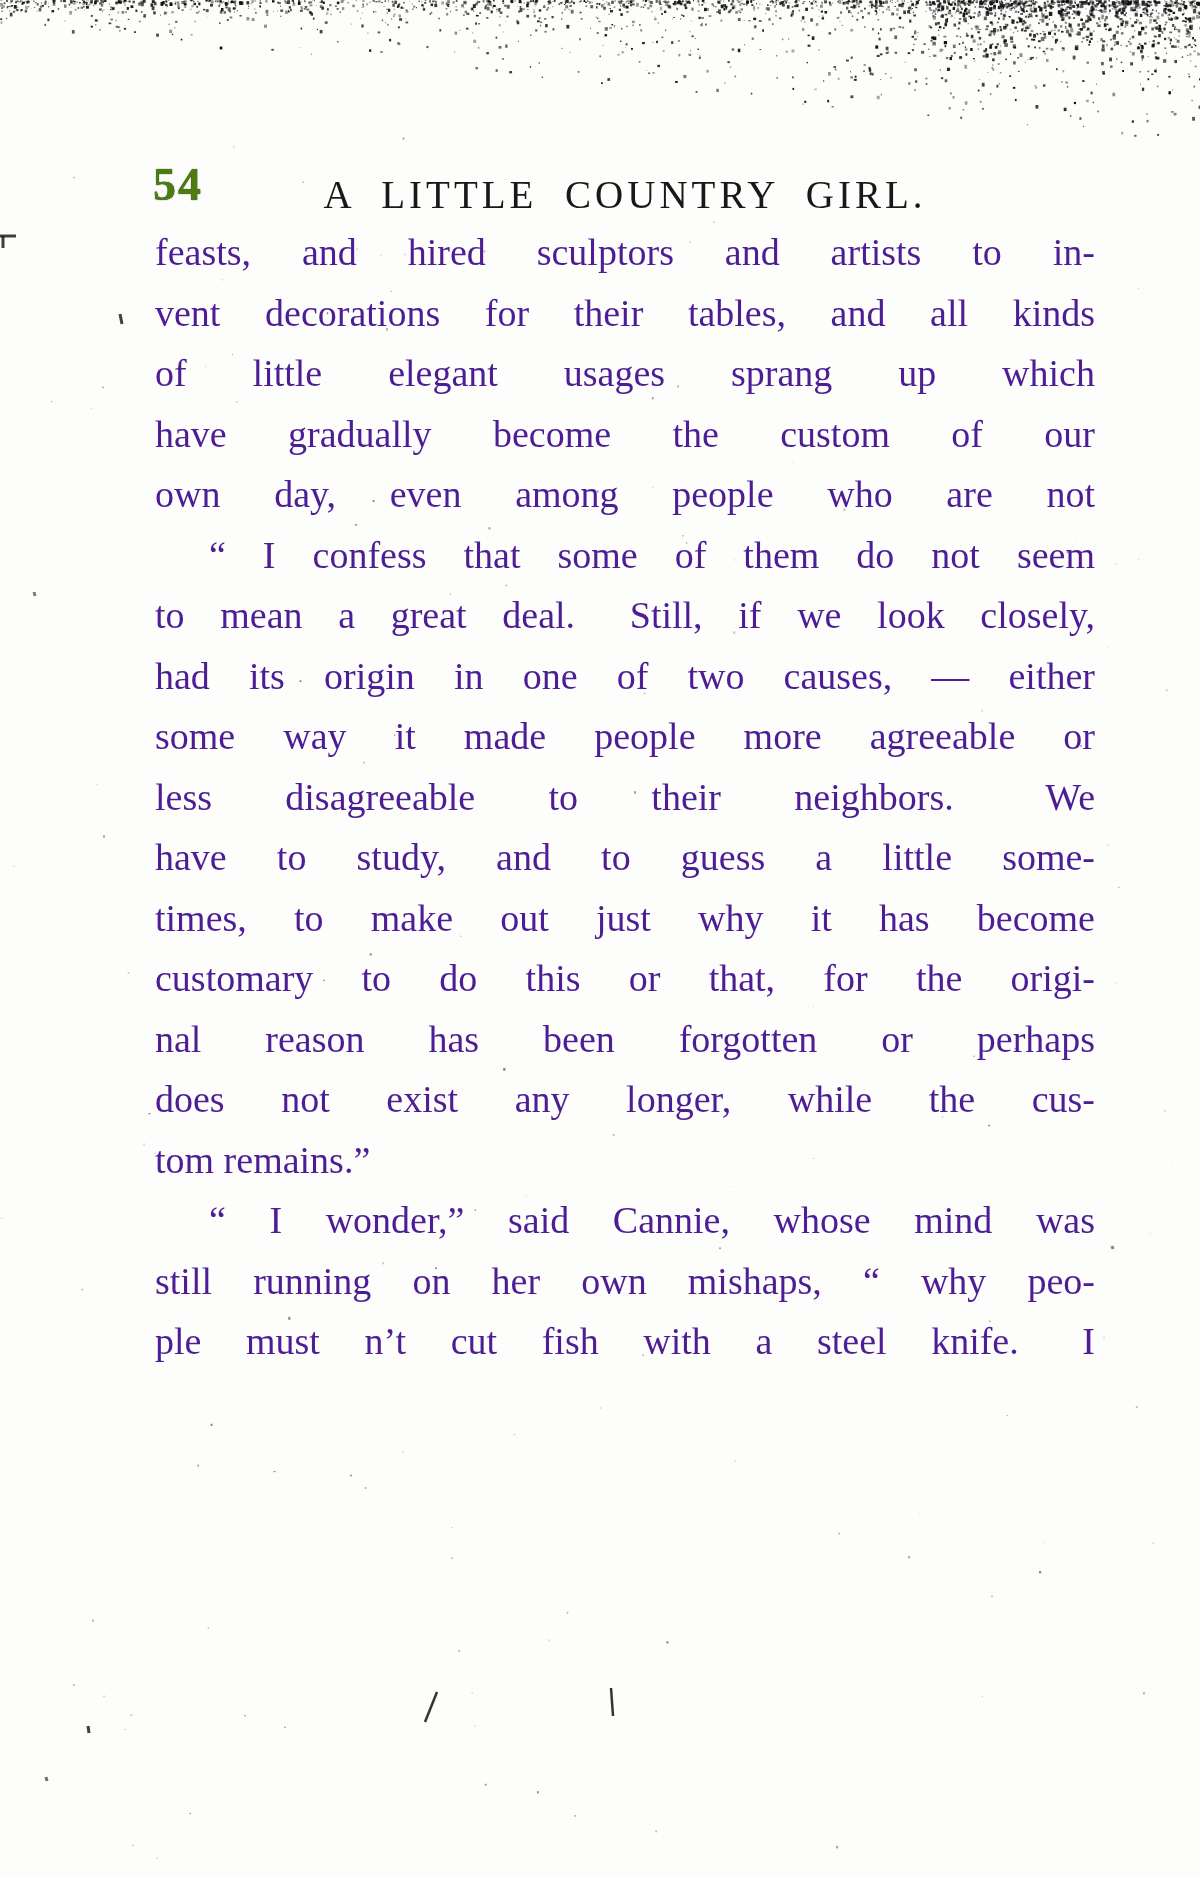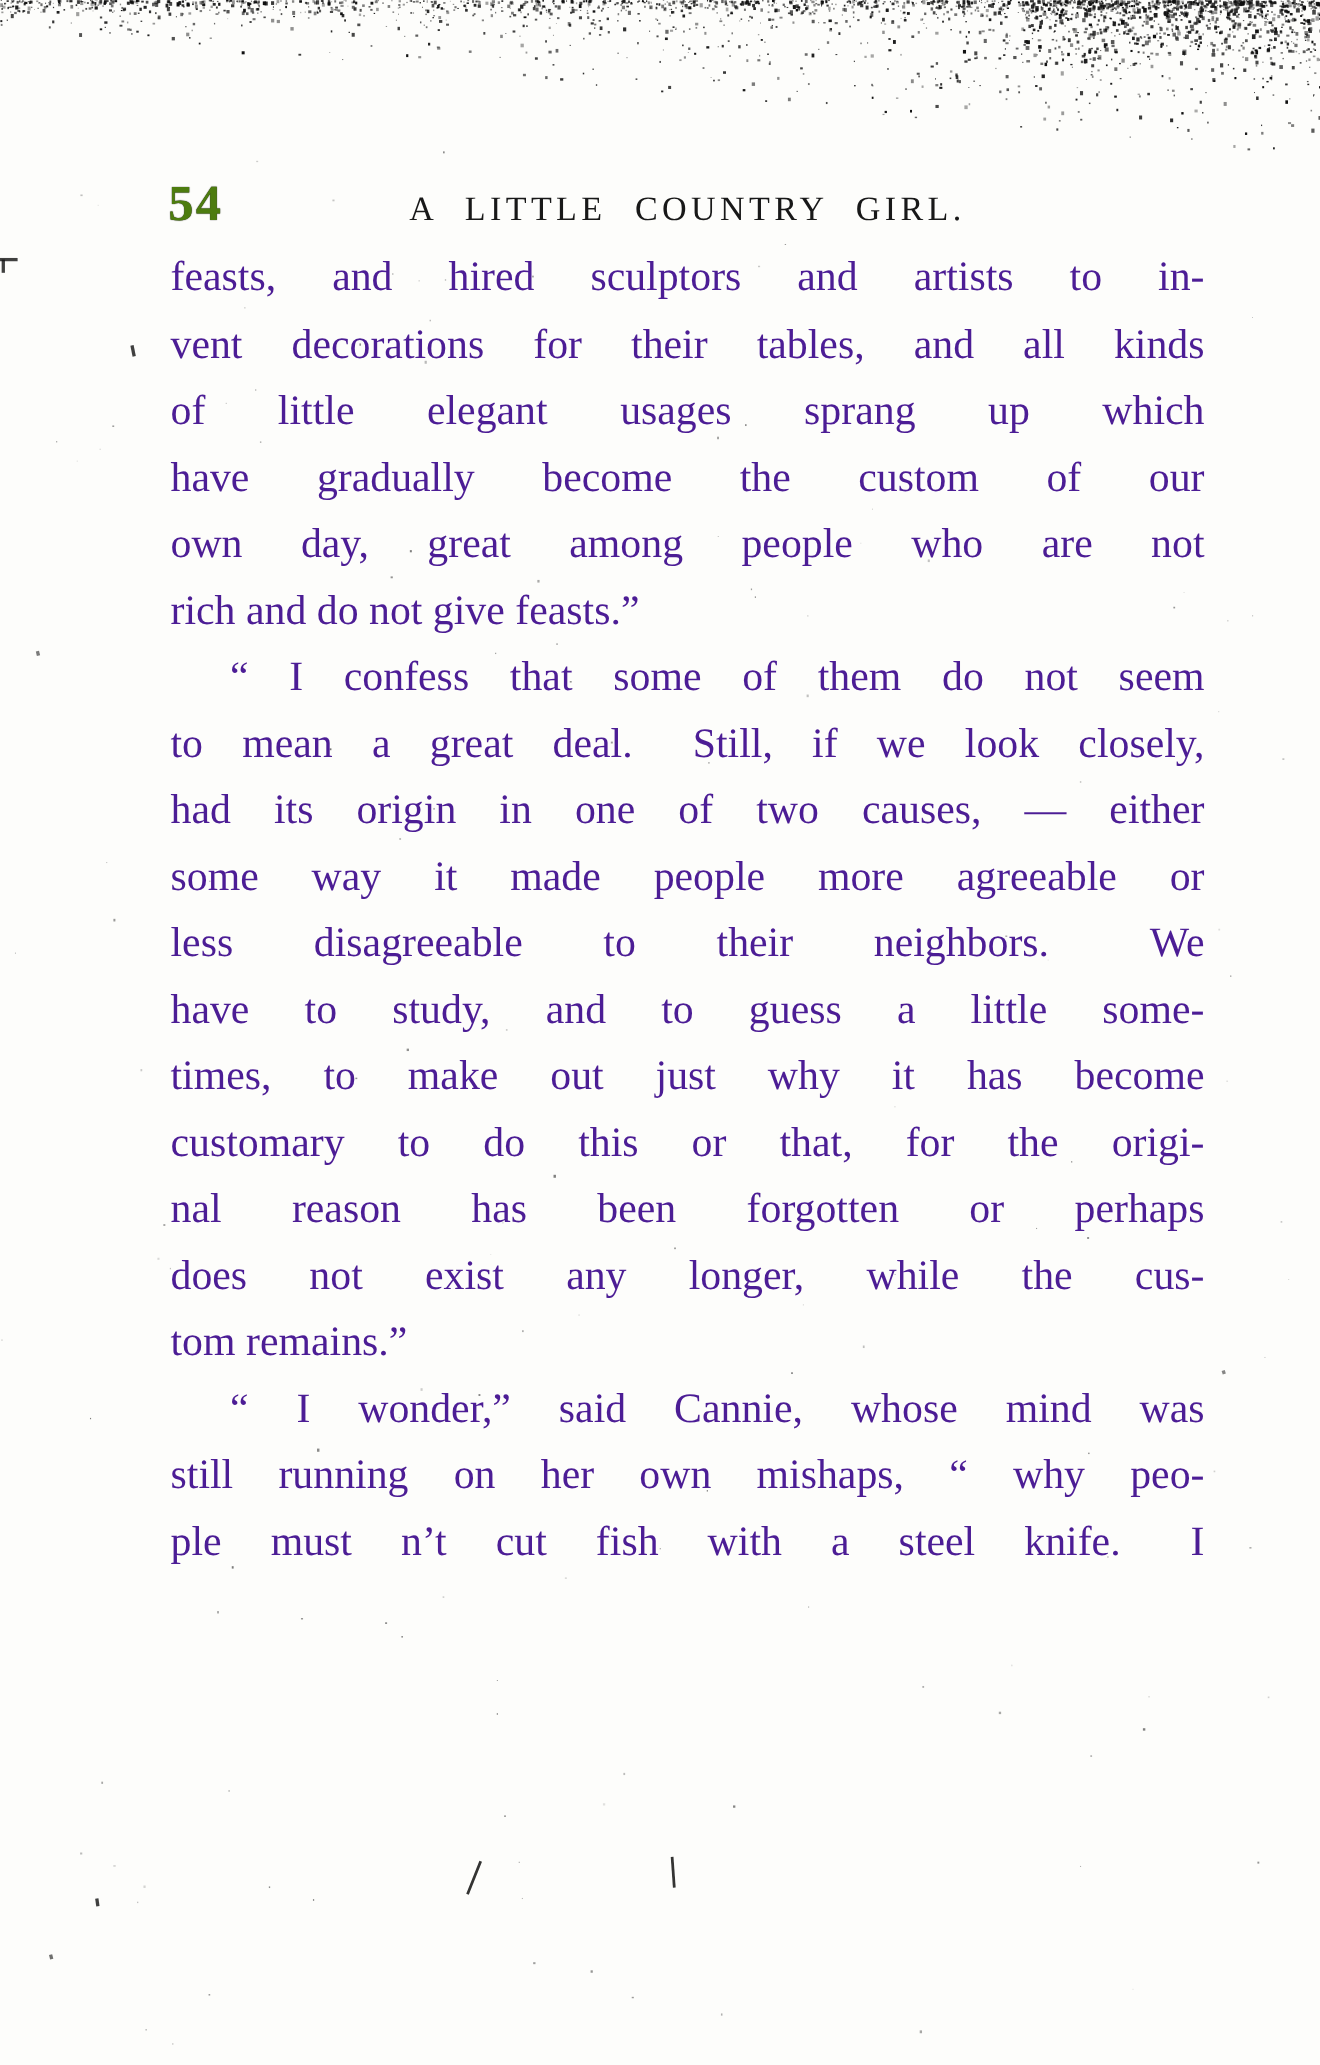--- a/index.html
+++ b/index.html
@@ -22,21 +22,21 @@
   .page-number {
     position: absolute; left: 153px; top: 158px;
     font-size: 46px; font-weight: bold;
     letter-spacing: 2px;
     color: #4d7c0f;
     text-shadow: 0 0 1px #000;
   }
   .running-title {
     position: absolute; left: 155px; top: 172px; width: 940px;
     text-align: center;
-    font-size: 31px;
+    font-size: 39px;
     letter-spacing: 4px;
     word-spacing: 14px;
     color: #181818;
     white-space: nowrap;
   }
   .body-text {
     position: absolute; left: 155px; top: 222px; width: 940px;
     font-size: 38px;
     line-height: 60.5px;
     color: #4c1d95;
@@ -2489,22 +2489,21 @@
 <div class="page-header">
   <div class="page-number">54</div>
   <div class="running-title">A LITTLE COUNTRY GIRL.</div>
 </div>
 
 <div class="body-text">
     <div class="line j">feasts, and hired sculptors and artists to in-</div>
     <div class="line j">vent decorations for their tables, and all kinds</div>
     <div class="line j">of little elegant usages sprang up which</div>
     <div class="line j">have gradually become the custom of our</div>
-    <div class="line j">own day, great among people who are not</div>
-    <div class="line">rich and do not give feasts.”</div>
+    <div class="line j">own day, even among people who are not</div>
     <div class="line j ind">“ I confess that some of them do not seem</div>
     <div class="line j">to mean a great deal.  Still, if we look closely,</div>
     <div class="line j">had its origin in one of two causes, — either</div>
     <div class="line j">some way it made people more agreeable or</div>
     <div class="line j">less disagreeable to their neighbors.  We</div>
     <div class="line j">have to study, and to guess a little some-</div>
     <div class="line j">times, to make out just why it has become</div>
     <div class="line j">customary to do this or that, for the origi-</div>
     <div class="line j">nal reason has been forgotten or perhaps</div>
     <div class="line j">does not exist any longer, while the cus-</div>

